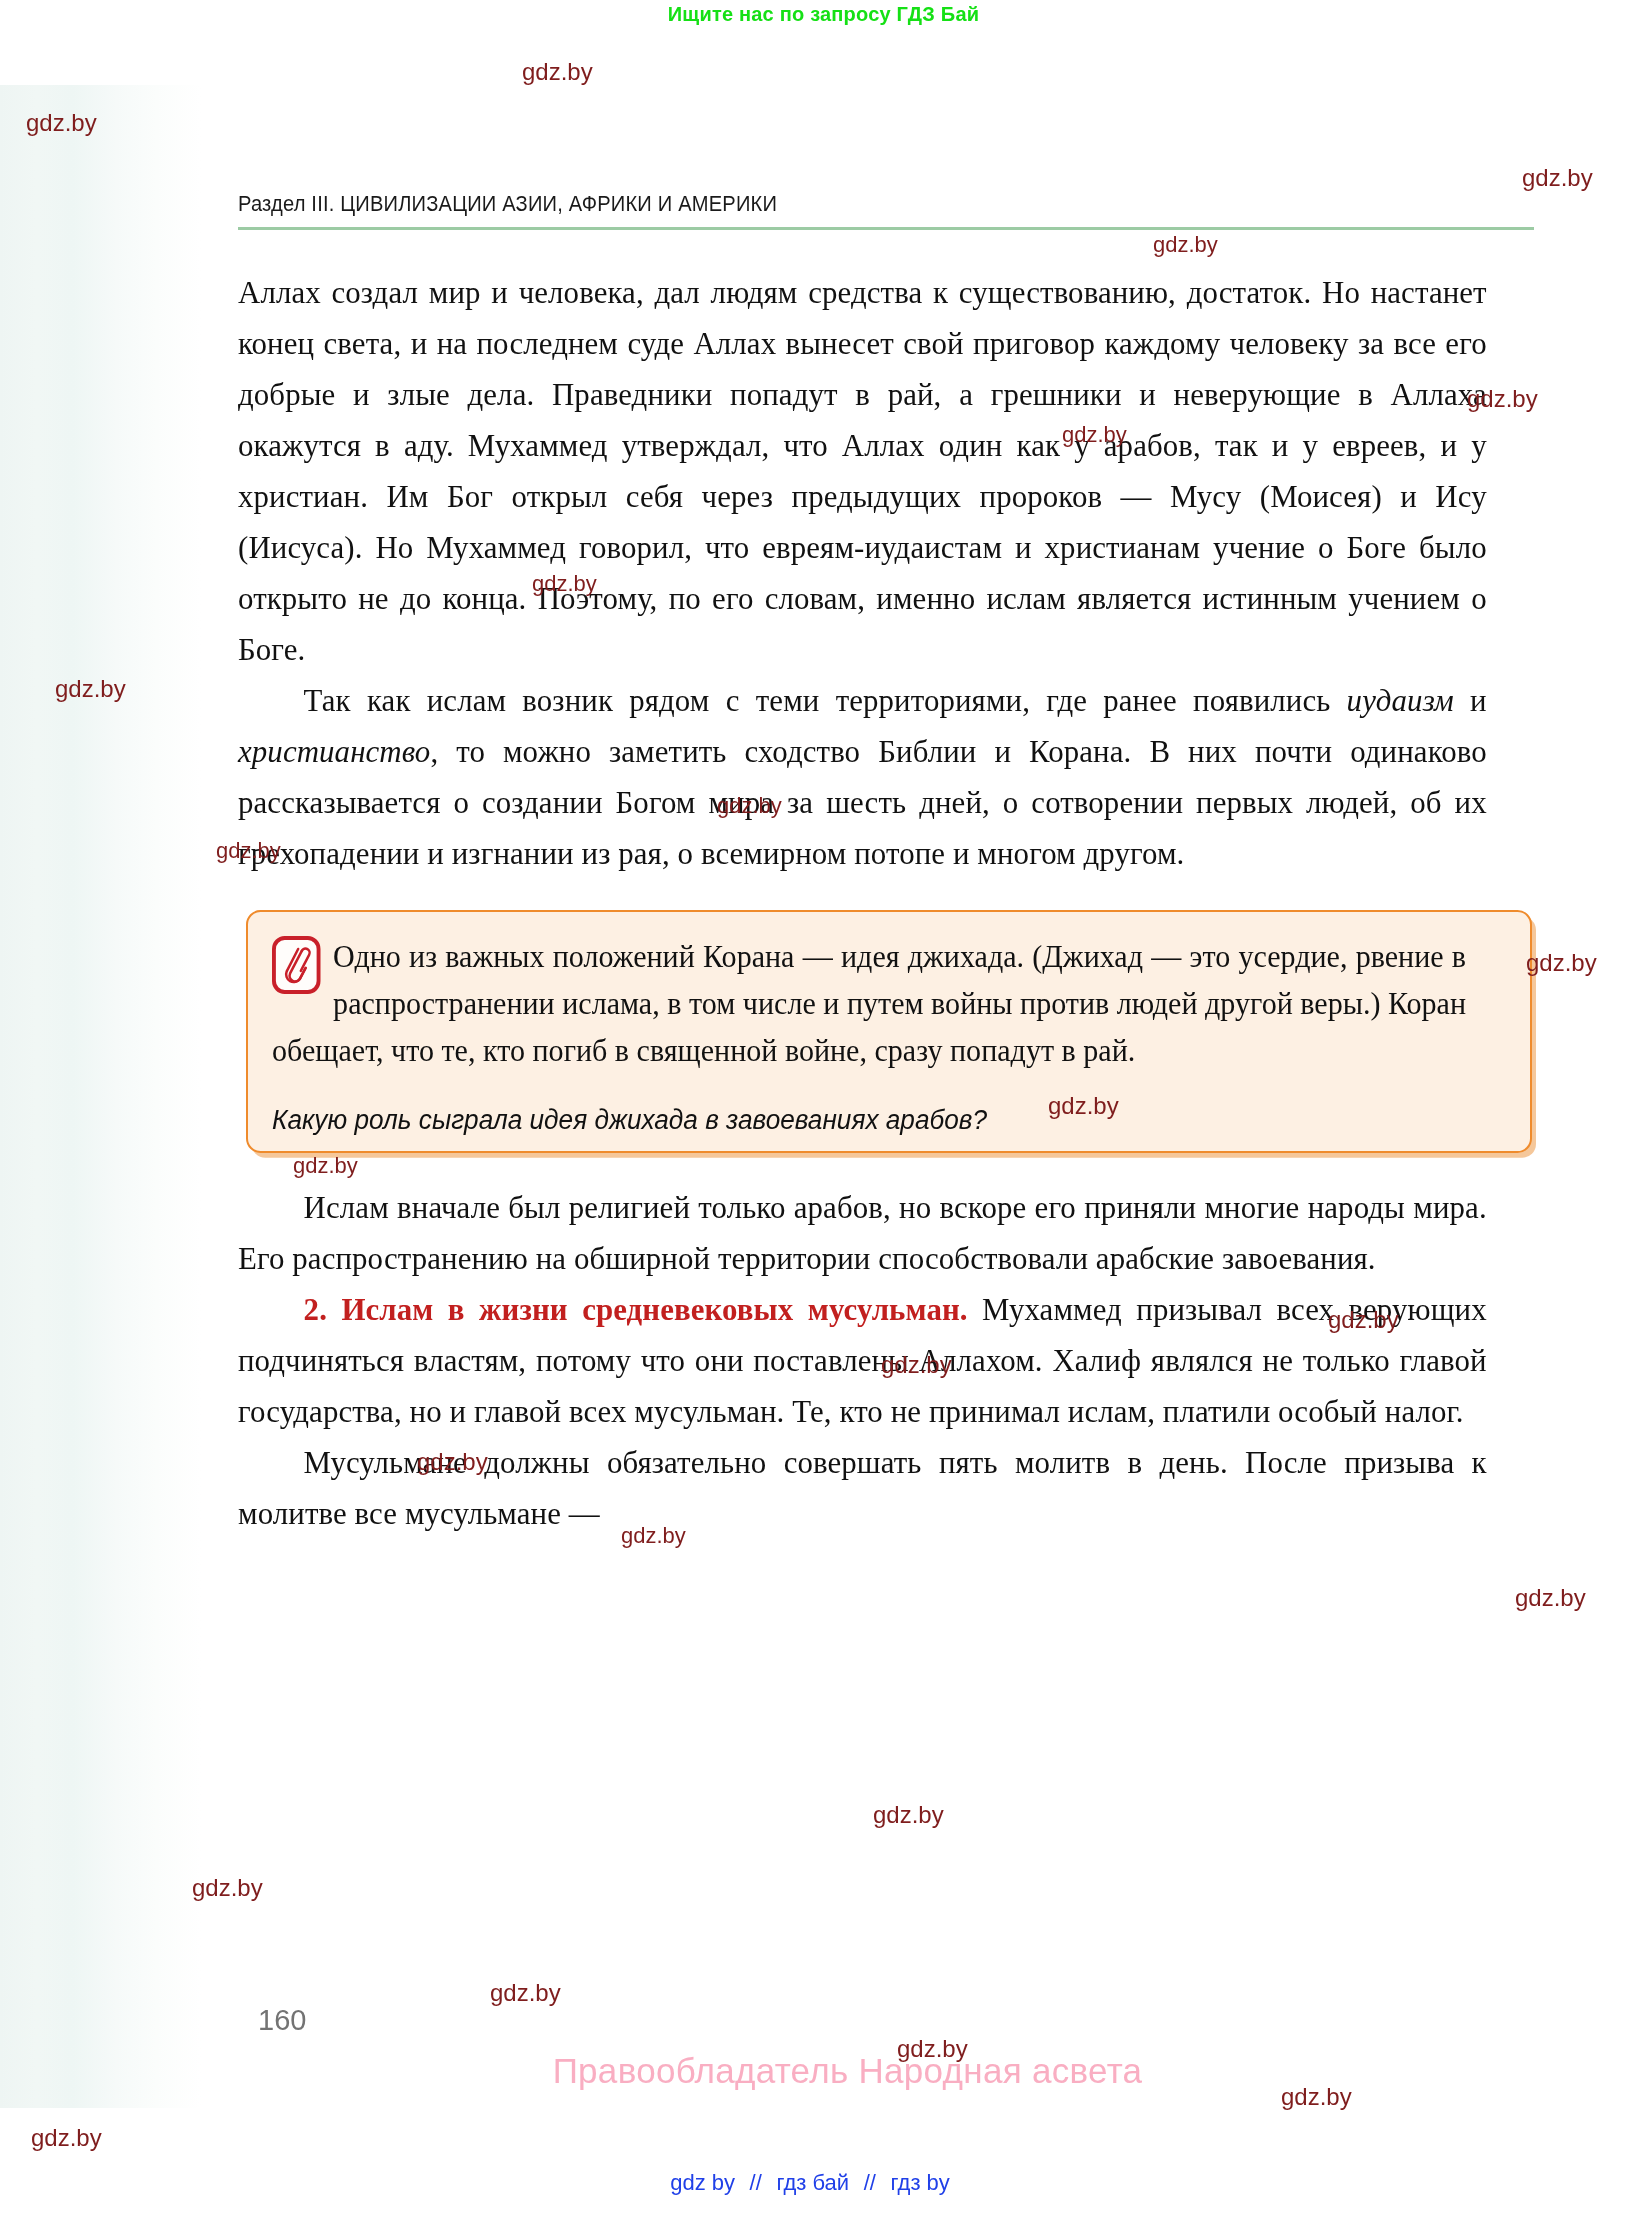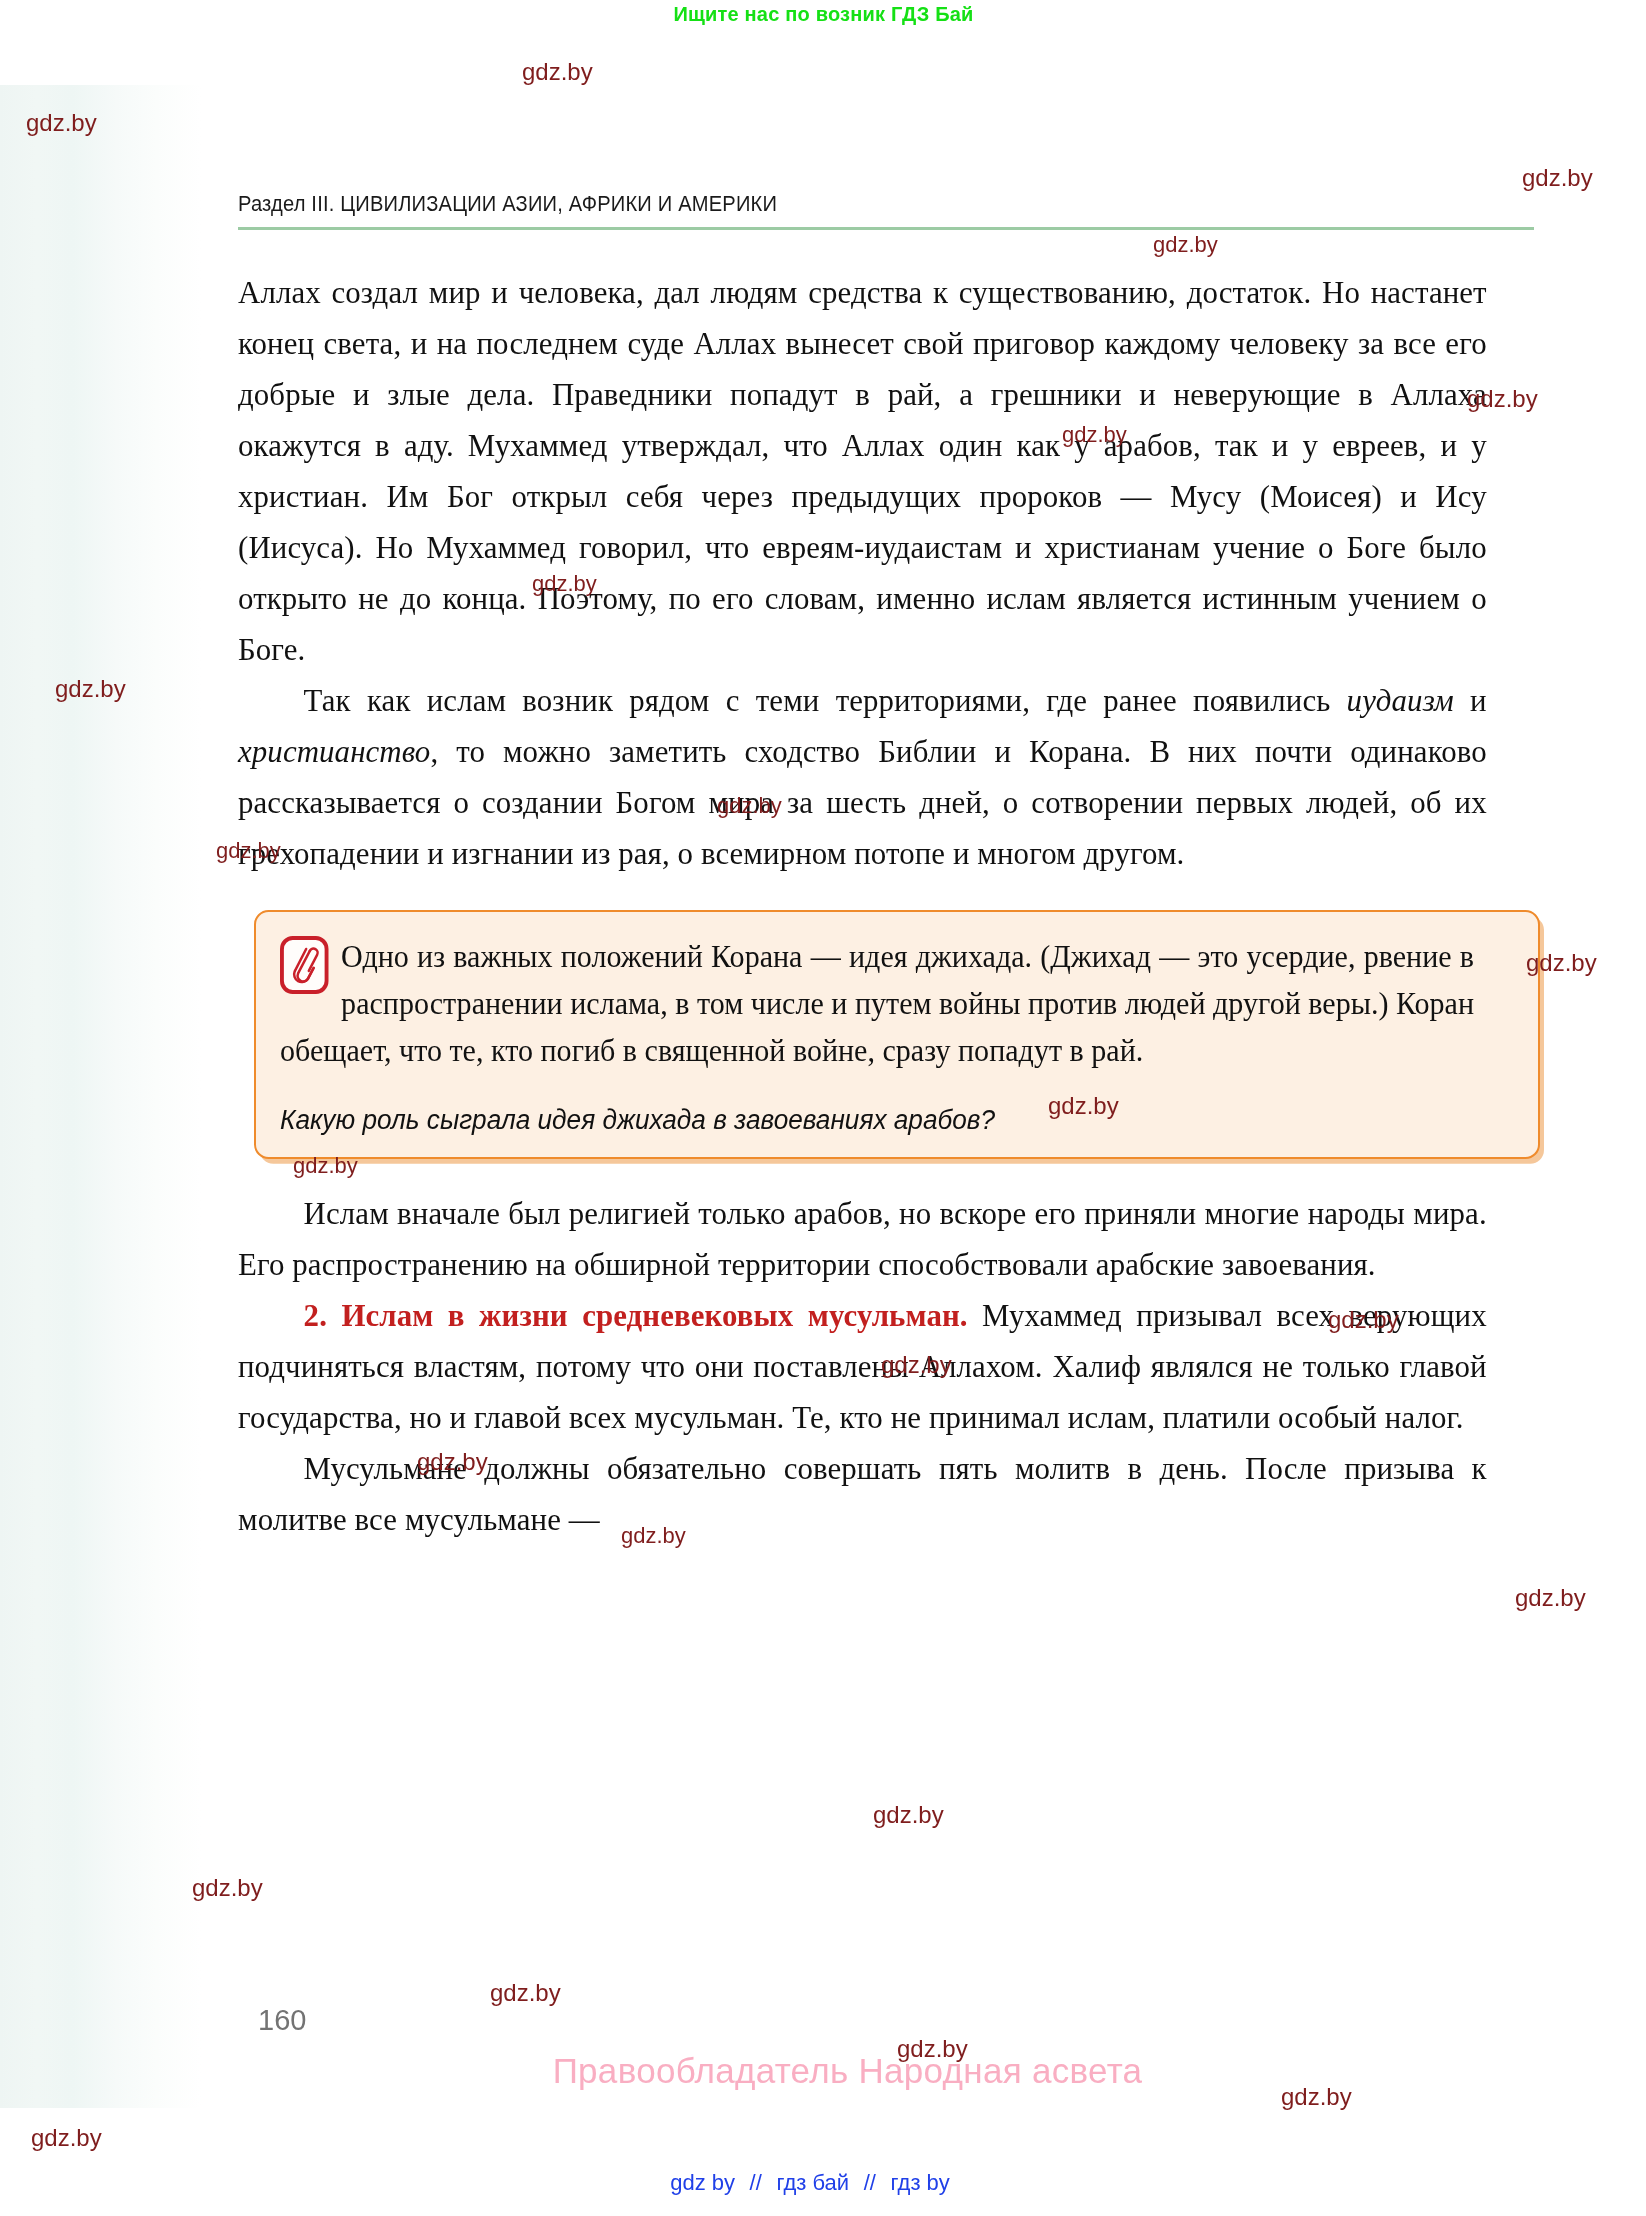--- a/index.html
+++ b/index.html
@@ -103,27 +103,27 @@
   
   .sec-head {
     color: #c2201f;
     font-weight: 700;
   }
 
   
   #callout {
     position: relative;
     margin-top: 31px;
-    margin-left: 16px;
+    margin-left: 8px;
     width: 1286px;
     box-sizing: border-box;
     background: #fdf0e3;
     border: 2.4px solid #ef8b2c;
     border-radius: 14.5px;
-    padding: 21px 27px 17px 24px;
+    padding: 21px 27px 11px 24px;
     box-shadow: 4.8px 5.6px 0 -0.8px #f5c79a;
   }
   #callout-body {
     font-family: "Liberation Serif", serif;
     font-size: 31px;
     line-height: 47px;
     color: #111111;
     text-align: justify;
     margin: 0;
     transform: scaleX(0.97);
@@ -202,21 +202,21 @@
     white-space: nowrap;
     z-index: 7;
     pointer-events: none;
   }
 </style>
 </head>
 <body>
 
 <div id="scan-strip"></div>
 
-<div id="promo-banner">Ищите нас по возник ГДЗ Бай</div>
+<div id="promo-banner">Ищите нас по запросу ГДЗ Бай</div>
 
 <div id="page-sheet">
 
   <div id="content-col">
 
     <div id="running-head">Раздел III. ЦИВИЛИЗАЦИИ АЗИИ, АФРИКИ И АМЕРИКИ</div>
     <div id="head-rule"></div>
 
     <p class="para first hang">Аллах создал мир и человека, дал людям средства к существованию, достаток. Но настанет конец света, и на последнем суде Аллах вынесет свой приговор каждому человеку за все его добрые и злые дела. Праведники попадут в рай, а грешники и неверующие в Аллаха окажутся в аду. Мухаммед утверждал, что Аллах один как у арабов, так и у евреев, и у христиан. Им Бог открыл себя через предыдущих пророков — Мусу (Моисея) и Ису (Иисуса). Но Мухаммед говорил, что евреям-иудаистам и христианам учение о Боге было открыто не до конца. Поэтому, по его словам, именно ислам является истинным учением о Боге.</p>
 

